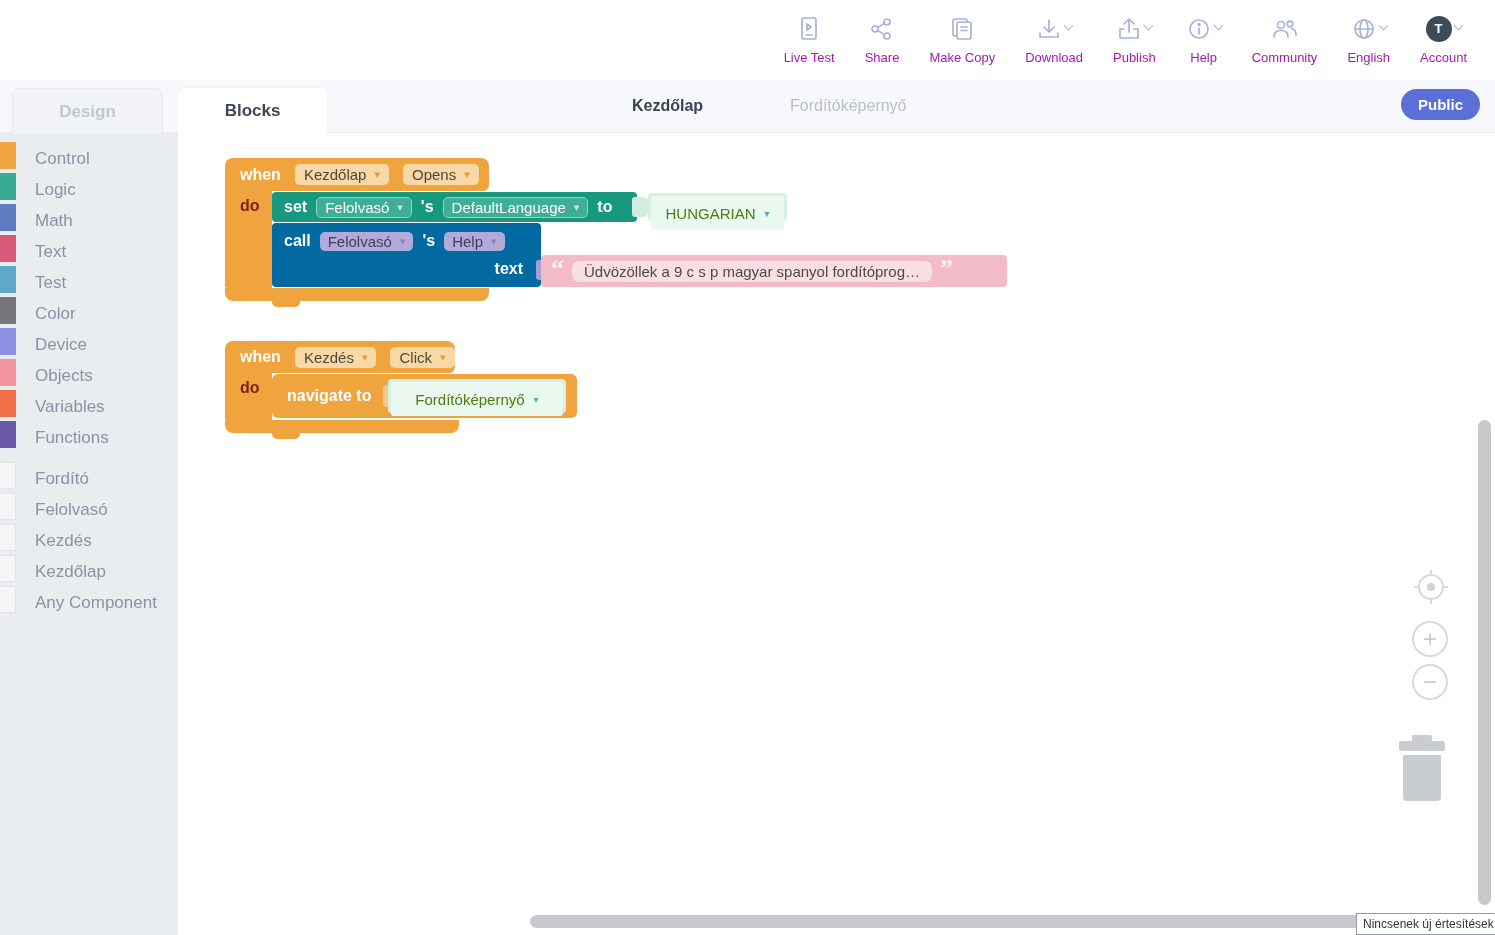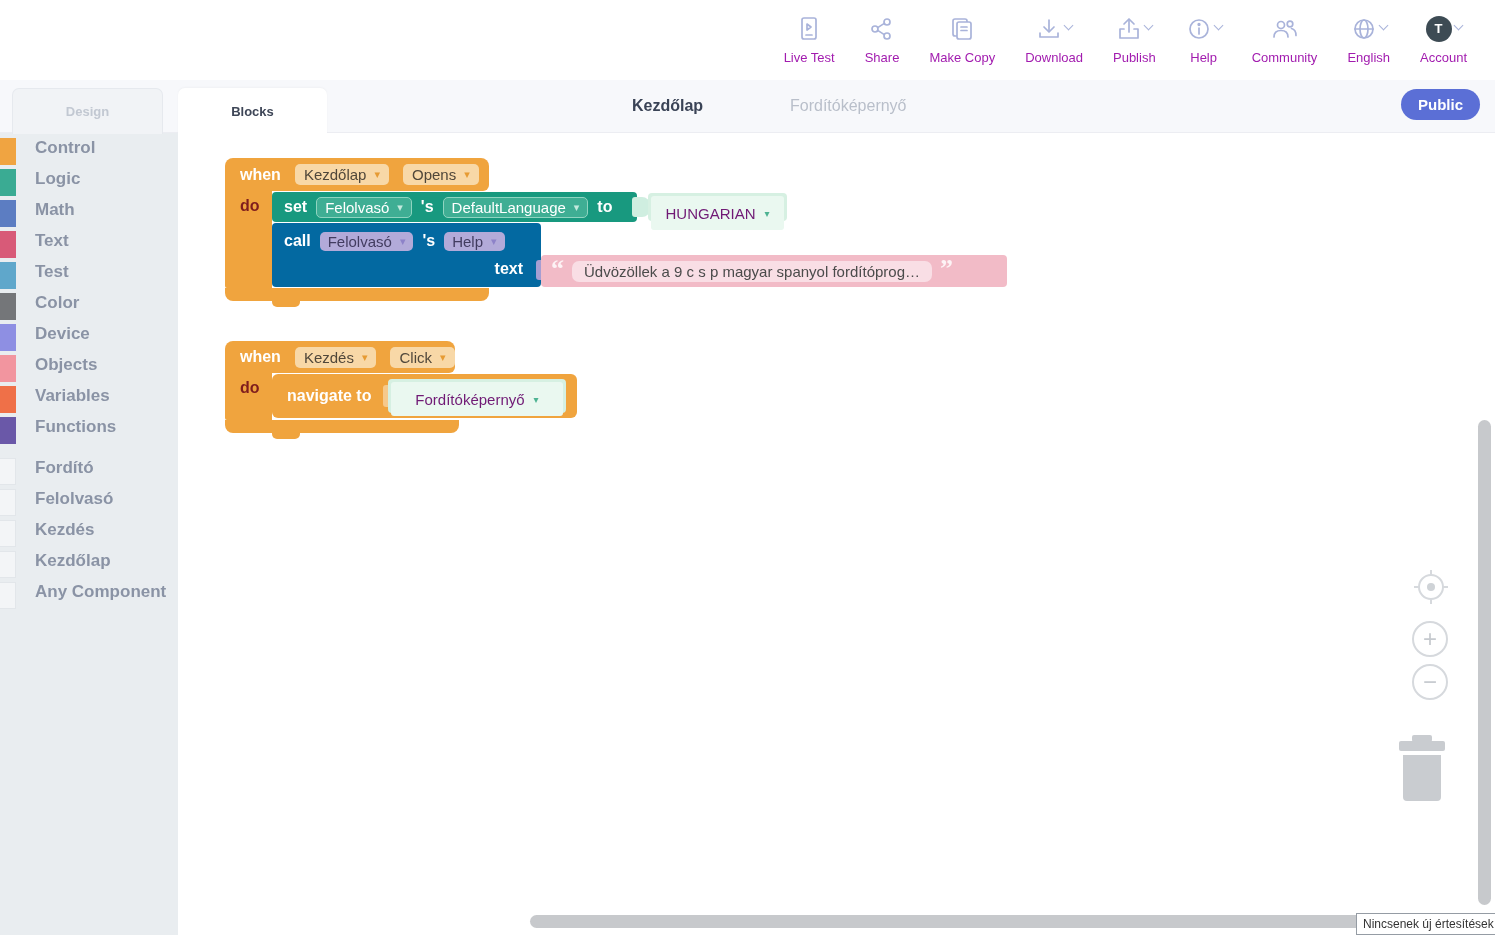--- a/index.html
+++ b/index.html
@@ -10,34 +10,34 @@
   .topbar { height:80px; background:#fff; display:flex; justify-content:flex-end; align-items:center; padding-right:28px; gap:30px; }
   .nav-item { display:flex; flex-direction:column; align-items:center; gap:6px; cursor:pointer; }
   .nav-icon-row { display:flex; align-items:flex-start; gap:3px; height:28px; }
   .nav-icon-row svg { stroke:#a9b3da; fill:none; stroke-width:1.7; stroke-linecap:round; stroke-linejoin:round; }
   .nav-label { font-size:13px; color:#a21caf; white-space:nowrap; }
   .caret { width:7px; height:7px; border-right:1.7px solid #a9b3da; border-bottom:1.7px solid #a9b3da; transform:rotate(45deg); margin-top:6px; }
   .avatar { width:26px; height:26px; border-radius:50%; background:#3d4b54; color:#fff; font-size:13px; font-weight:bold; display:flex; align-items:center; justify-content:center; }
 
   
   .tabrow { position:relative; height:53px; background:#f7f8fb; border-bottom:1px solid #ecedf2; }
-  .etab { position:absolute; top:8px; height:46px; display:flex; align-items:center; justify-content:center; font-size:13px; font-weight:bold; border-radius:7px 7px 0 0; cursor:pointer; }
+  .etab { position:absolute; top:8px; height:46px; display:flex; align-items:center; justify-content:center; font-size:17px; font-weight:bold; border-radius:7px 7px 0 0; cursor:pointer; }
   .etab.design { left:12px; width:151px; background:#f1f3f6; border:1px solid #e6e9ee; border-bottom:none; color:#c2c8d2; }
   .etab.blocks { left:178px; width:149px; background:#fff; color:#3e4657; box-shadow:0 -1px 2px rgba(0,0,0,0.03); }
   .screen-tab { position:absolute; top:0; height:52px; display:flex; align-items:center; font-size:16px; cursor:pointer; }
   .screen-tab.active { color:#3a4356; font-weight:bold; }
   .screen-tab.inactive { color:#b9bfca; }
   .underline { position:absolute; left:622px; top:126px; width:109px; height:4px; border-radius:2px; background:#5b6fd6; }
   .add-screen { position:absolute; left:958px; top:87px; width:34px; height:35px; background:#fff; border:1px solid #dde1e8; border-radius:7px; color:#5b6fd6; font-size:22px; font-weight:400; display:flex; align-items:center; justify-content:center; cursor:pointer; }
   .public-badge { position:absolute; right:15px; top:9px; height:31px; padding:0 17px; border-radius:16px; background:#5b6fd6; color:#fff; font-size:15px; font-weight:bold; display:flex; align-items:center; cursor:pointer; }
 
   
   .main { display:flex; height:802px; }
   .sidebar { width:178px; background:#e9edf0; padding-top:5px; flex-shrink:0; }
-  .side-row { height:31px; display:flex; align-items:flex-start; cursor:pointer;font-weight:bold; }
+  .side-row { height:31px; display:flex; align-items:flex-end; cursor:pointer; }
   .chip { width:16px; height:27px; margin-right:19px; flex-shrink:0; }
   .chip.comp { background:#f3f5f7; border:1px solid #e2e6ea; border-left:none; }
   .side-label { font-size:17px; color:#8a93a5; white-space:nowrap; }
   .comp-gap { height:10px; }
 
   .canvas { position:relative; flex:1; background:#fff; overflow:hidden; }
 
   
   .bgroup { position:absolute; }
   .orange { background:#f0a43e; }
@@ -54,21 +54,21 @@
   .teal { background:#18997f; }
   .purple { background:#0369a1; }
   .pill-teal { background:#3fae94; border:1px solid #8fd4c0; border-radius:5px; padding:1px 8px; font-size:15px; color:#fff; display:flex; align-items:center; gap:8px; cursor:pointer; }
   .pill-teal.dd::after { color:#c2e9dd; }
   .pill-purple { background:#b2aad9; border-radius:5px; padding:1px 8px; font-size:15px; color:#423c60; display:flex; align-items:center; gap:8px; cursor:pointer; }
   .pill-purple.dd::after { color:#8d82c8; }
 
   .socket { position:absolute; border-radius:3px 8px 8px 3px; }
 
   .val-mint { position:absolute; background:#d6f0e2; border-radius:4px; padding:3px; cursor:pointer; }
-  .val-mint .inner { background:#eaf8f0; border-radius:3px; height:100%; display:flex; align-items:center; justify-content:center; gap:9px; font-size:15px; color:#701a75; padding:17px 10px; }
+  .val-mint .inner { background:#eaf8f0; border-radius:3px; height:100%; display:flex; align-items:center; justify-content:center; gap:9px; font-size:15px; color:#4d7c0f; padding:17px 10px; }
   .val-mint .inner.dd::after { color:#4db392; font-size:10px; }
 
   .val-pink { position:absolute; background:#f2bbc7; border-radius:4px; display:flex; align-items:center; padding:0 10px; gap:8px; cursor:pointer; }
   .q { color:#fdf3f5; font-size:26px; font-weight:bold; font-family:"Liberation Serif", serif; line-height:10px; height:14px; }
   .pink-field { background:#f9dee5; border-radius:7px; padding:2px 12px; font-size:15px; color:#4b4b4b; white-space:nowrap; }
 
   .call-rows { display:flex; flex-direction:column; justify-content:space-around; width:100%; height:100%; padding:4px 0; }
   .call-r1 { display:flex; align-items:center; gap:9px; }
   .call-r2 { display:flex; align-items:center; justify-content:flex-end; padding-right:18px; color:#fff; font-size:16px; font-weight:bold; }
 

